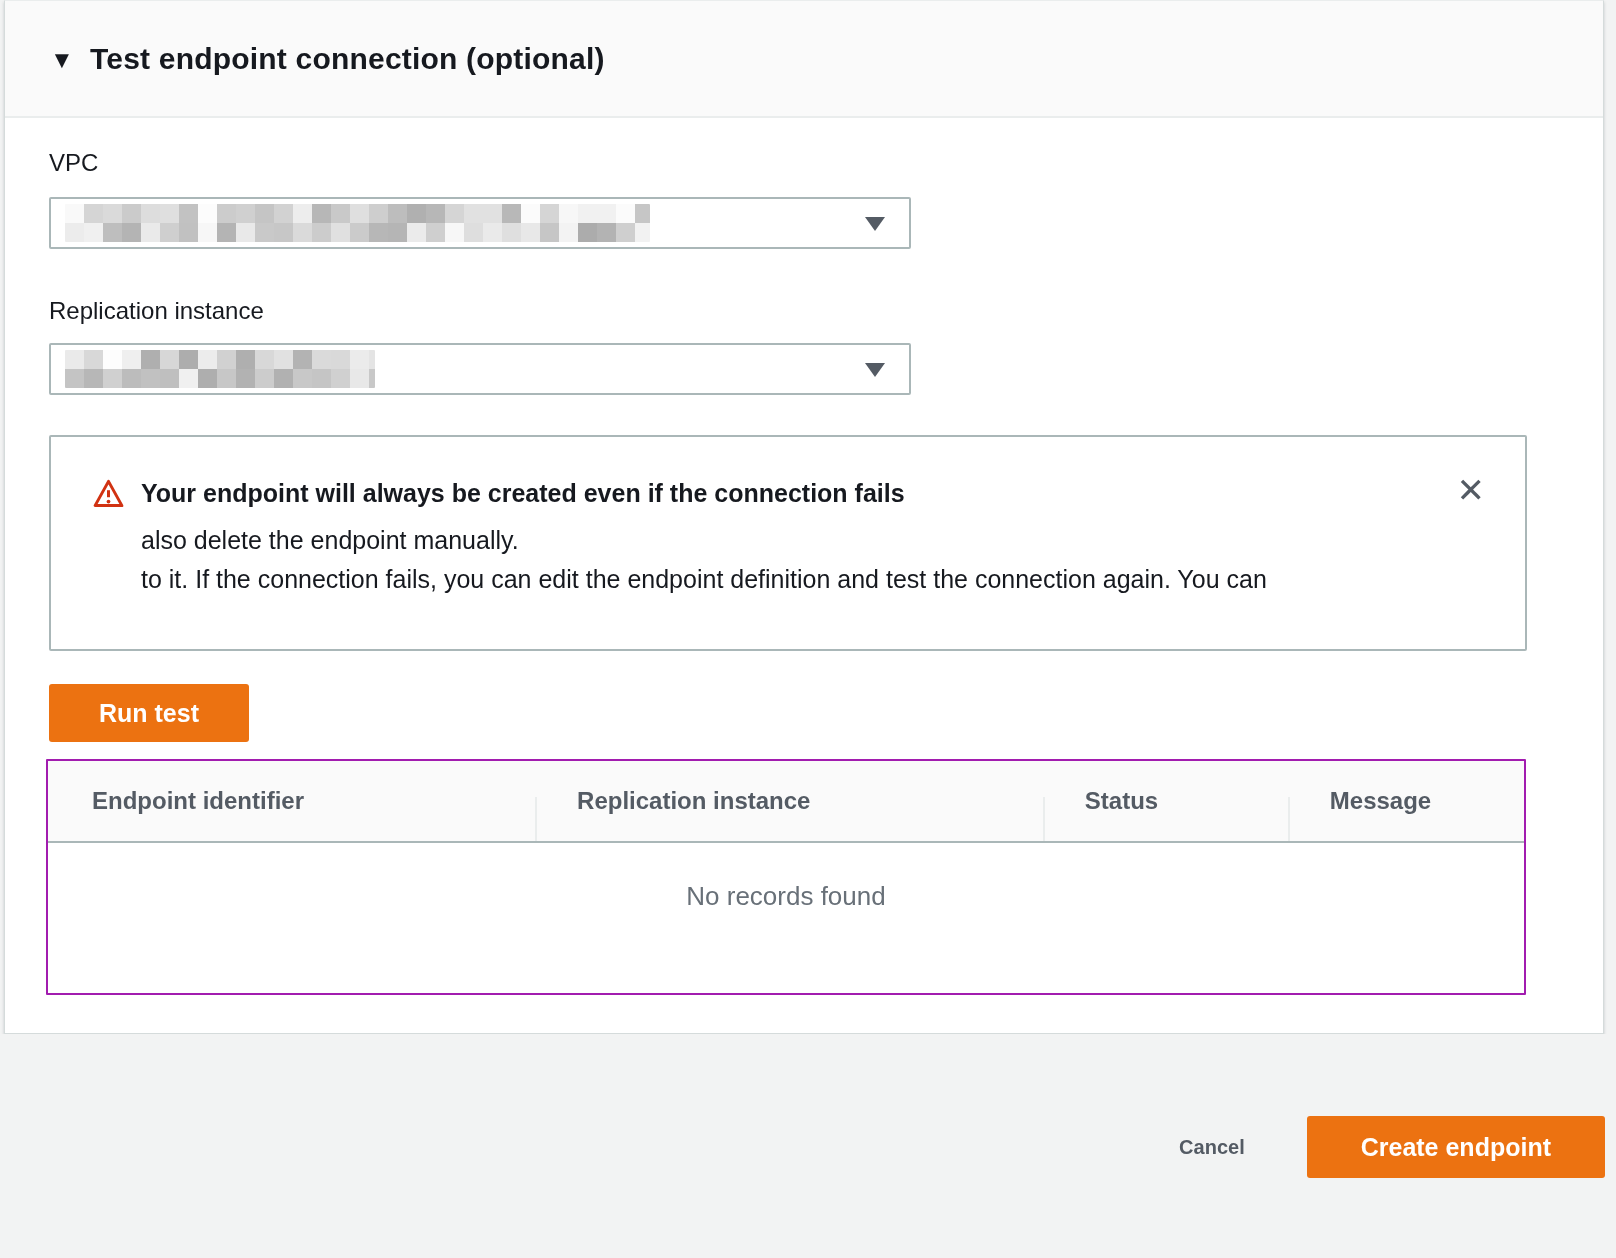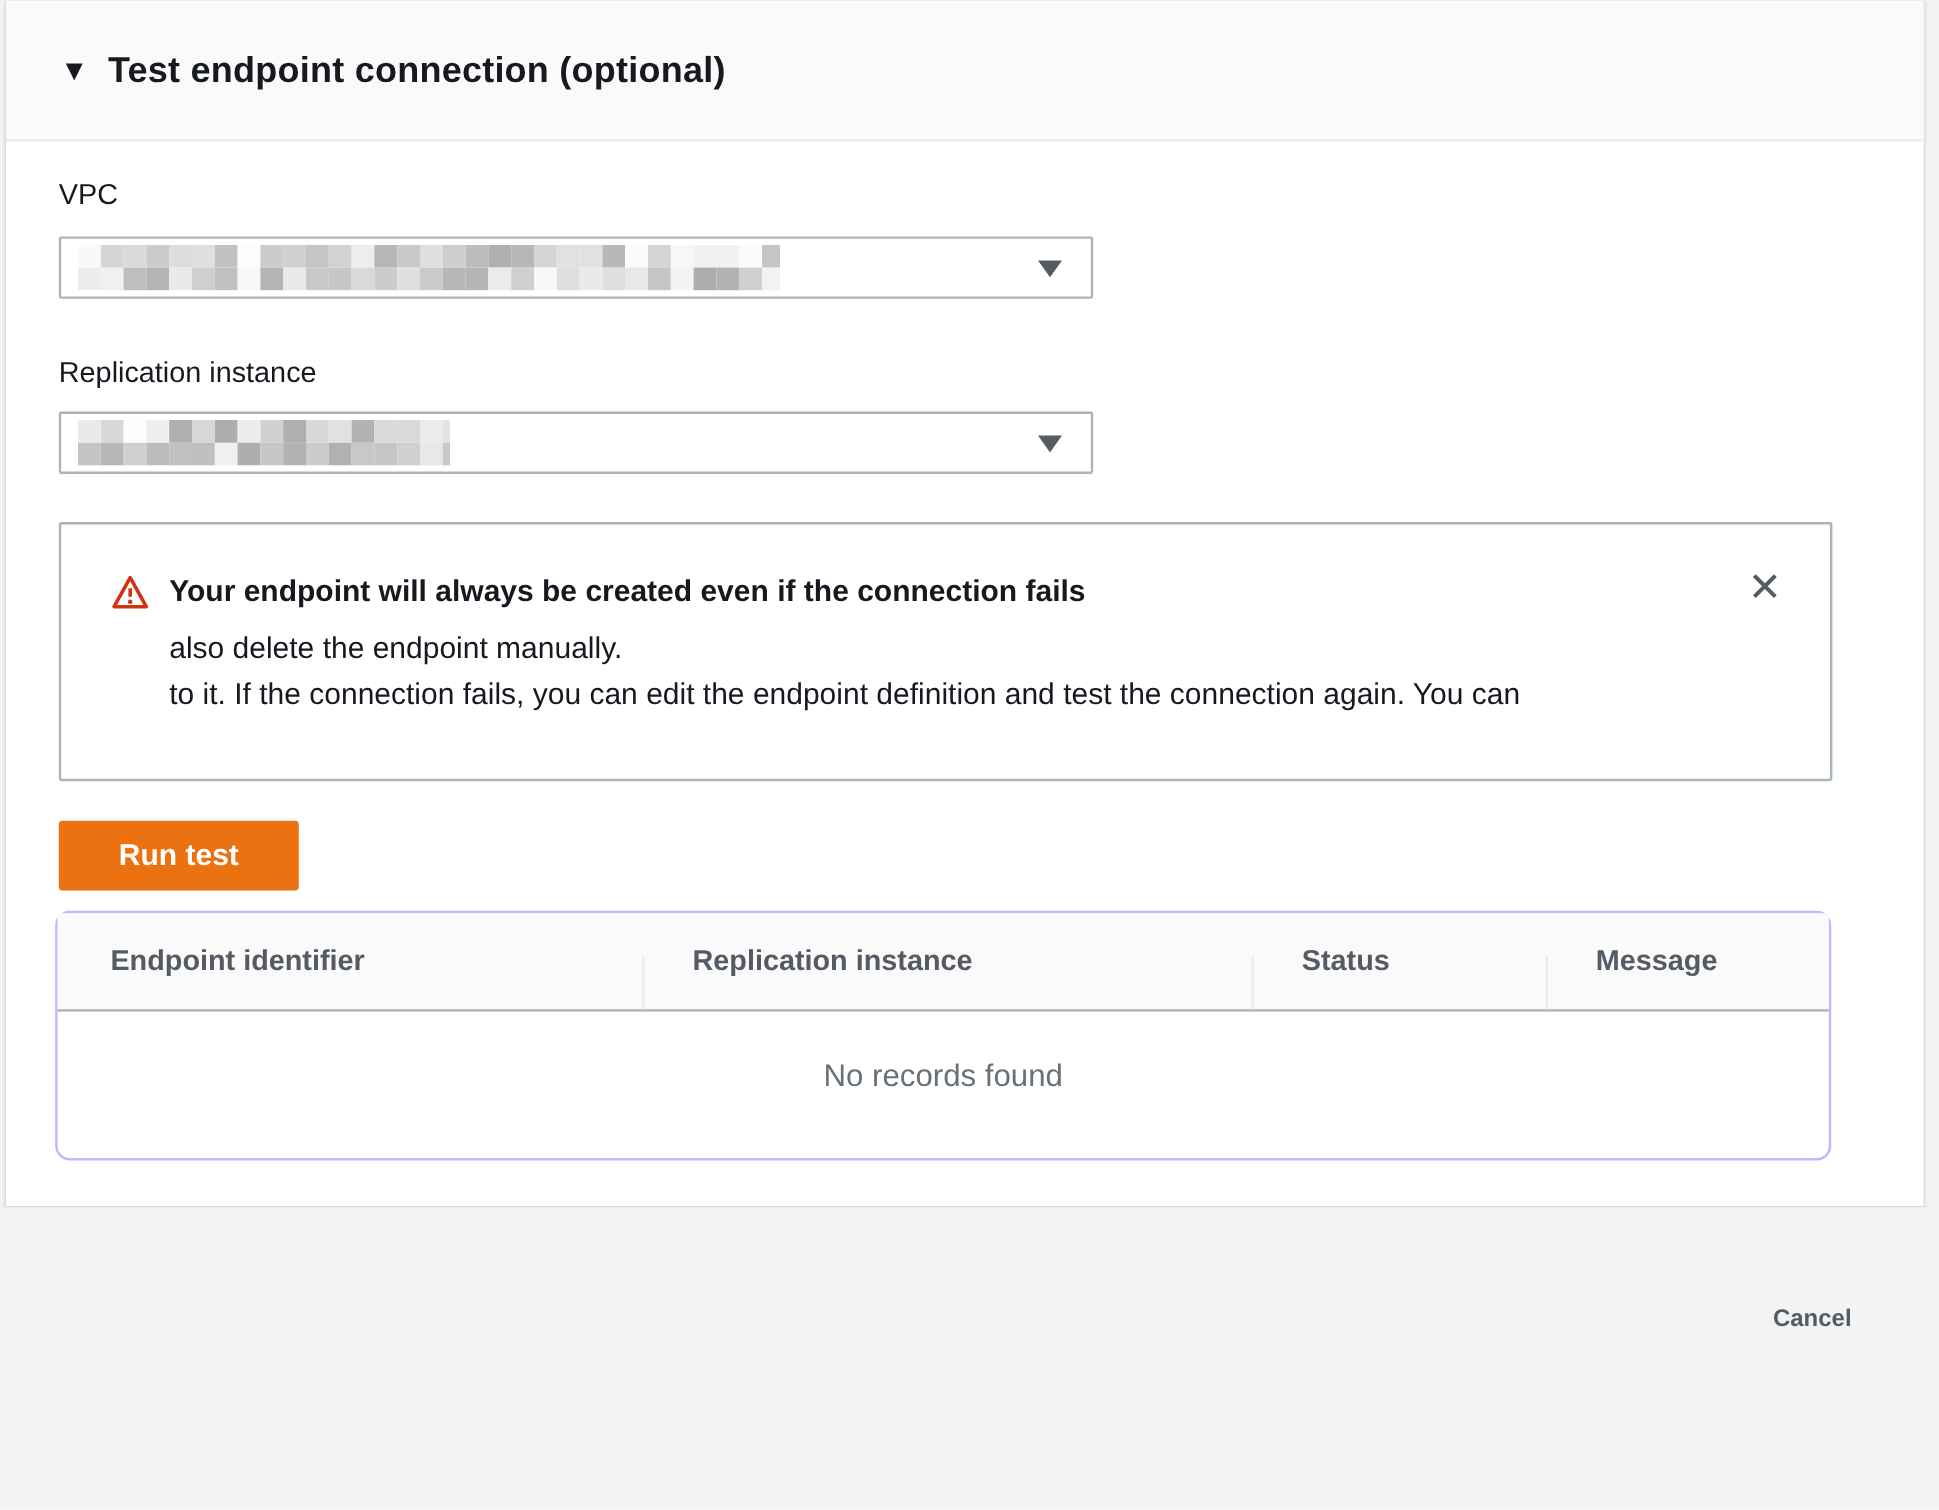--- a/index.html
+++ b/index.html
@@ -118,22 +118,22 @@
     cursor:pointer;
     text-align:center;
   }
   .run-test-btn { margin-top:33px; width:200px; height:58px; line-height:58px; }
 
   
   .results-table {
     margin-top:17px;
     margin-left:-3px;
     width:1480px;
-    border:2px solid #c4b5fd;
-    border-radius:12px;
+    border:2px solid #a21caf;
+    border-radius:1px;
     background:#fff;
   }
   .thead {
     display:flex;
     height:82px;
     background:#fafafa;
     border-bottom:2px solid #aab7b8;
     align-items:center;
   }
   .th {
@@ -150,21 +150,21 @@
   .th-3 { flex:0 0 16.6%; padding-left:42px; }
   .th-4 { flex:1;        padding-left:42px; }
   .th + .th::before {
     content:"";
     position:absolute;
     left:0; bottom:0;
     width:2px; height:44px;
     background:#eaeded;
   }
   .tbody-empty {
-    height:122px;
+    height:150px;
     text-align:center;
     font-size:26px;
     color:#687078;
     padding-top:38px;
   }
 
   
   .footer {
     height:159px;
     background:#f2f3f3;
@@ -342,14 +342,15 @@
       </div>
       <div class="tbody-empty">No records found</div>
     </div>
 
   </div>
 </div>
 
 <div class="footer">
   <div class="footer-row">
     <button class="cancel-btn">Cancel</button>
+    <button class="btn-orange create-btn">Create endpoint</button>
   </div>
 </div>
 
 </body></html>

